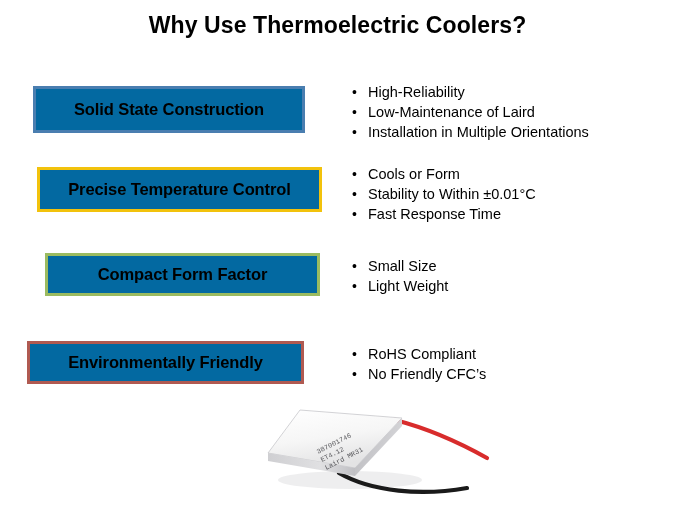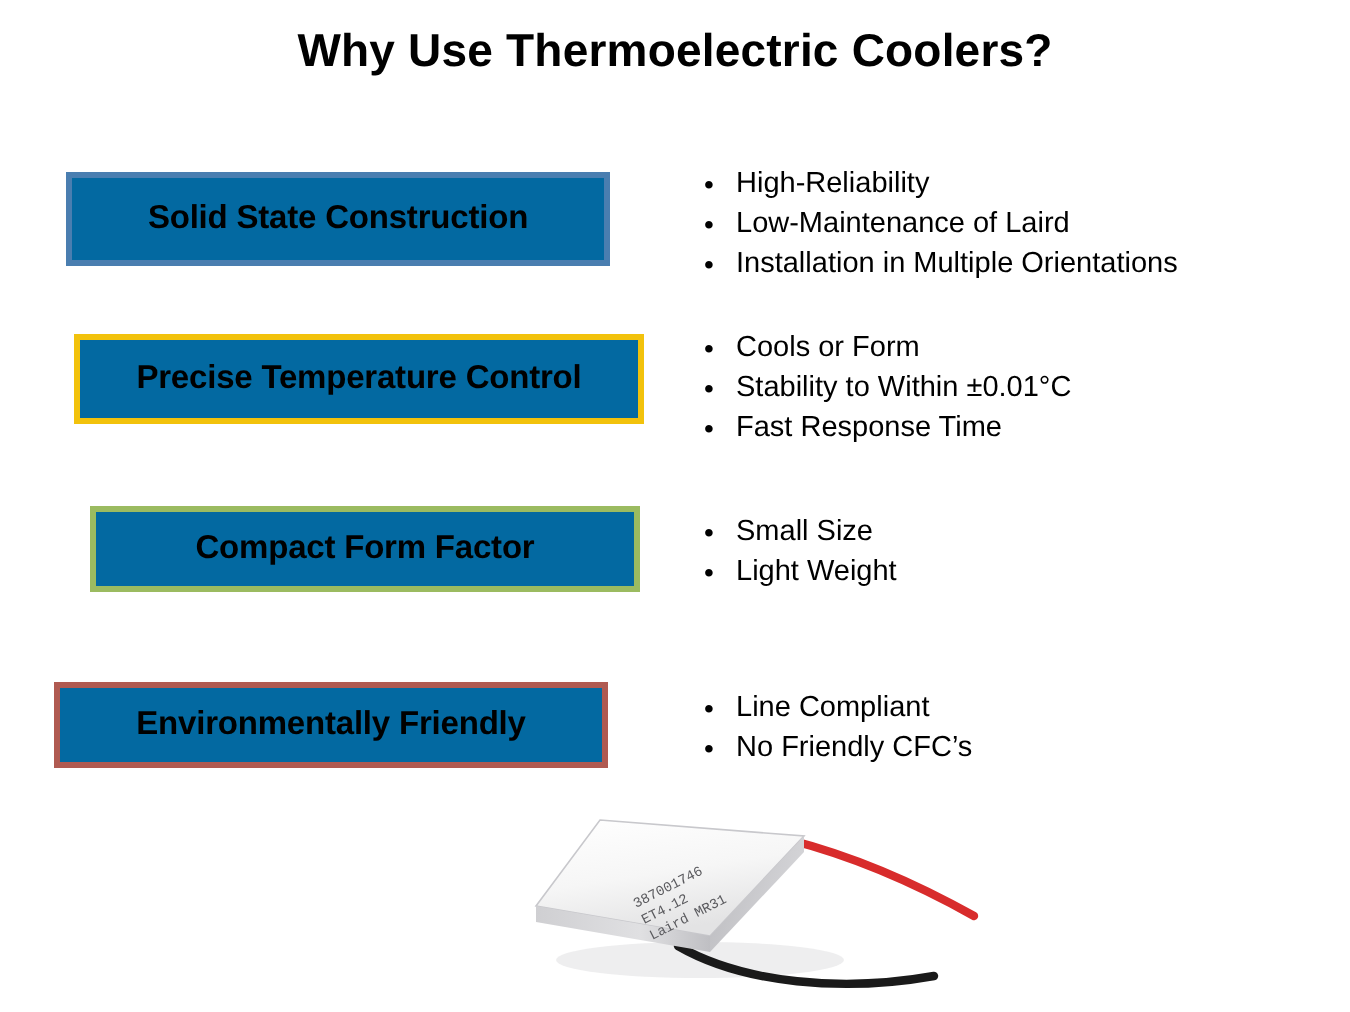--- a/index.html
+++ b/index.html
@@ -164,21 +164,21 @@
     </div>
   </div>
 
   <div class="feature-row" style="top:341px;">
     <div class="feature-box" style="left:27px; top:0px; width:277px; height:43px; border-color:#B05A51;">
       <span class="feature-box-label">Environmentally Friendly</span>
     </div>
     <div class="bullet-list" style="top:3px;">
       <div class="bullet-item">
         <span class="bullet-marker">•</span>
-        <span class="bullet-text">Line Compliant</span>
+        <span class="bullet-text">RoHS Compliant</span>
       </div>
       <div class="bullet-item">
         <span class="bullet-marker">•</span>
         <span class="bullet-text">No Friendly CFC’s</span>
       </div>
     </div>
   </div>
 
   <div id="product-photo">
     <svg width="300" height="110" viewBox="0 0 300 110" xmlns="http://www.w3.org/2000/svg">

